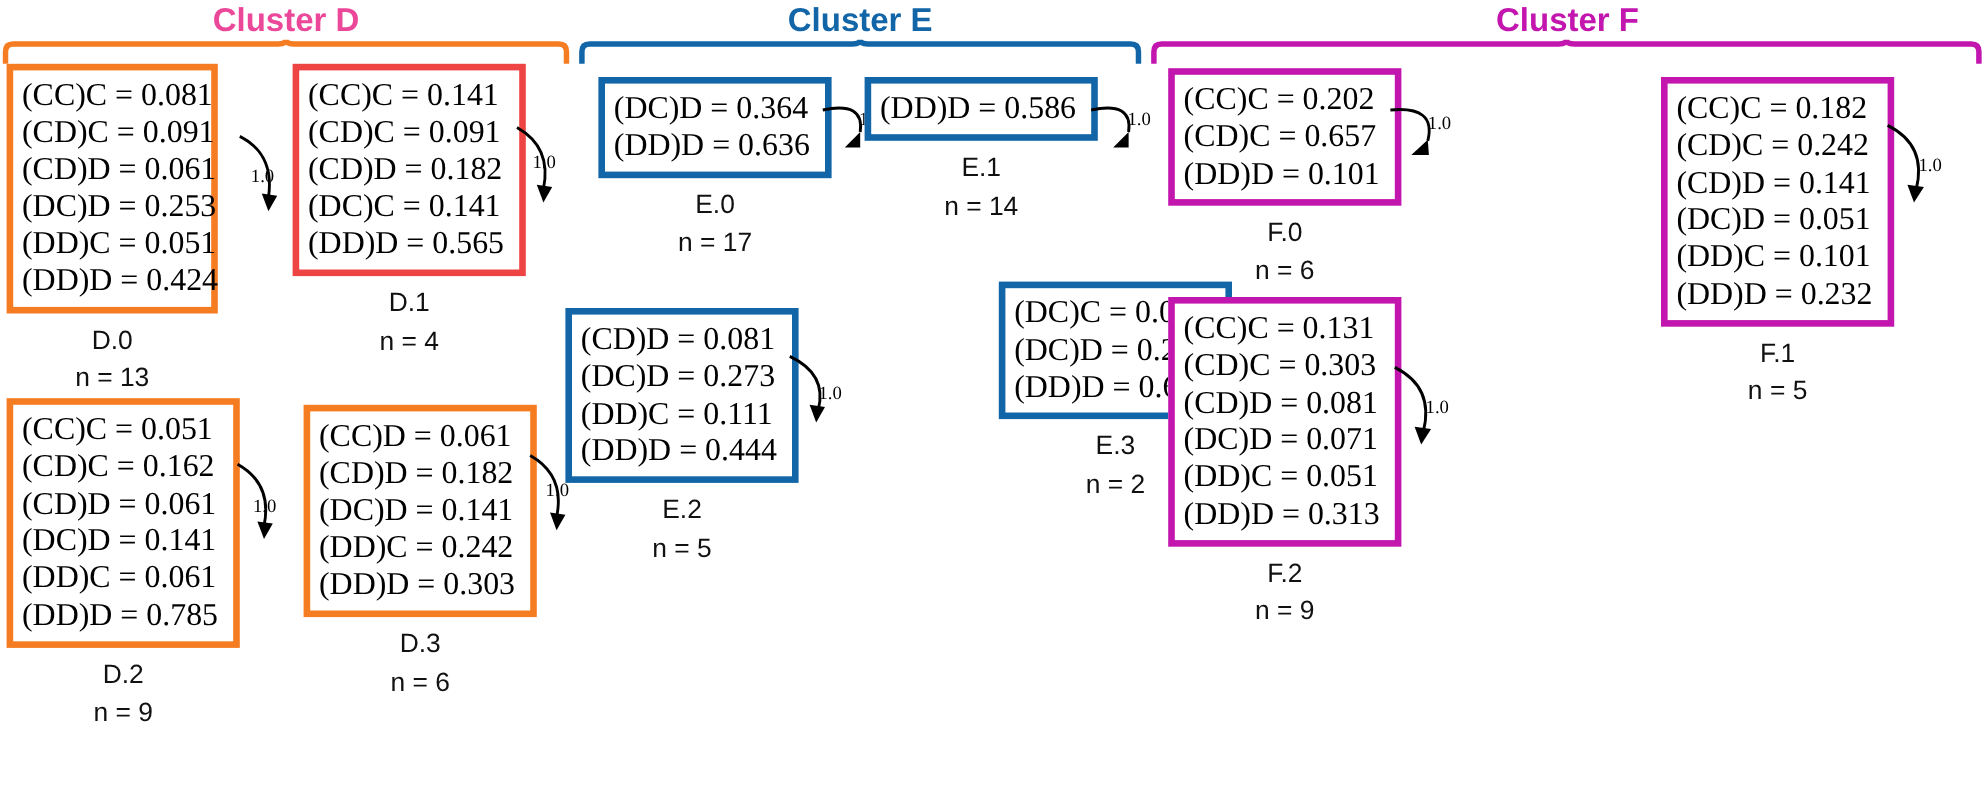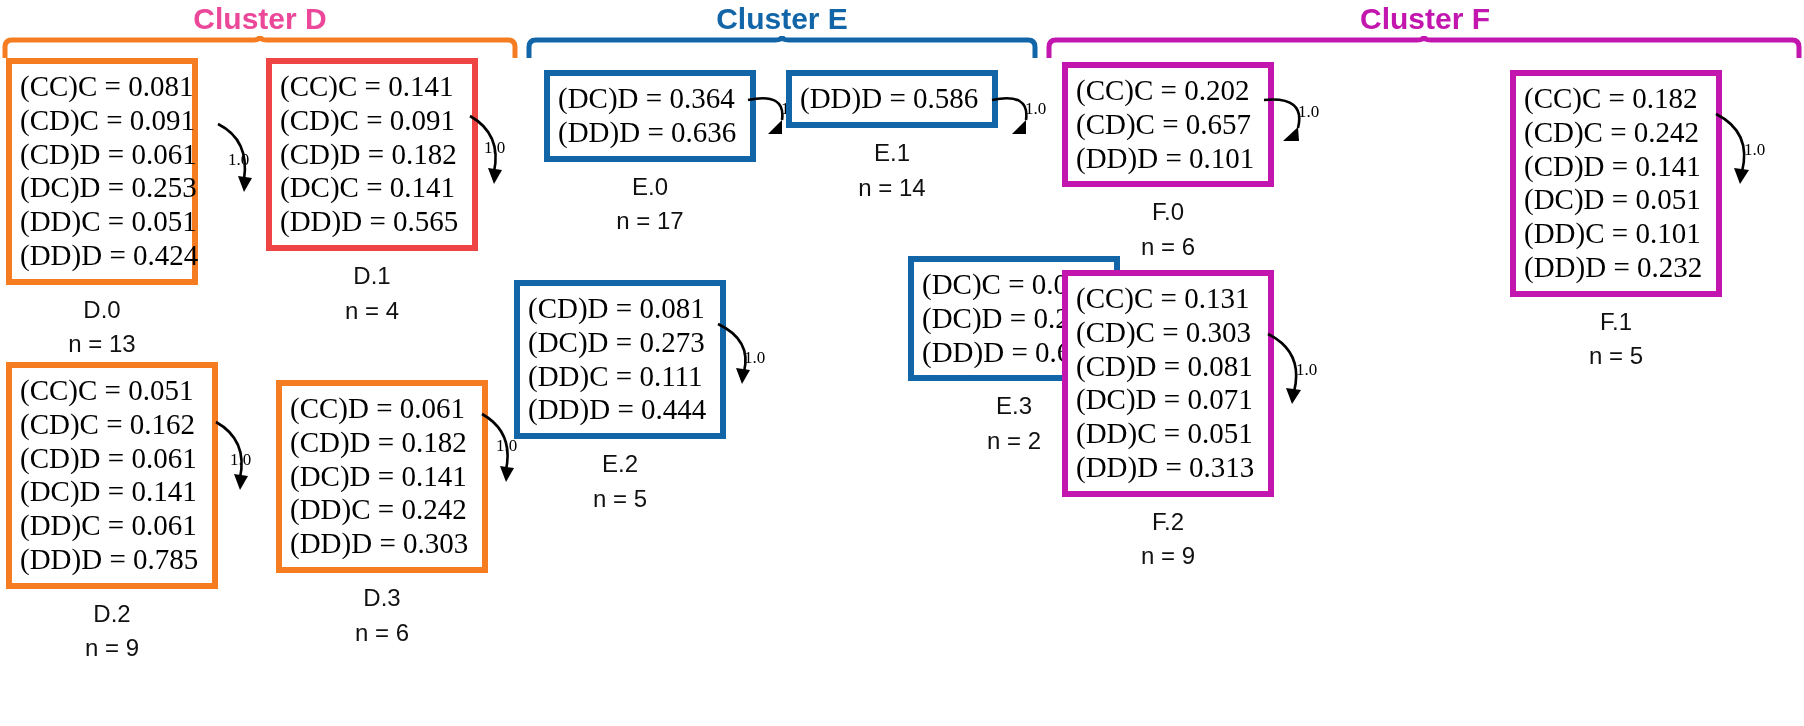--- a/index.html
+++ b/index.html
@@ -145,21 +145,21 @@
     </div>
   </div>
   <div class="selfloop" style="left:212px; top:418px;">
     <svg width="46" height="92" viewBox="0 0 46 92">
       <path d="M4,4 Q36,22 28,60" fill="none" stroke="#000" stroke-width="2.6"></path>
       <path d="M28,72 L22,56 L36,58 Z" fill="#000"></path>
     </svg>
   </div>
   <div class="loop-label" style="left:230px; top:450px;">1.0</div>
 
-  <div class="node" style="left:276px; top:380px;">
+  <div class="node" style="left:276px; top:368px;">
     <div class="node-box" style="border:6px solid #F57C20; width:212px;">
       <span class="node-line">(CC)D = 0.061</span>
       <span class="node-line">(CD)D = 0.182</span>
       <span class="node-line">(DC)D = 0.141</span>
       <span class="node-line">(DD)C = 0.242</span>
       <span class="node-line">(DD)D = 0.303</span>
     </div>
     <div class="node-caption">
       <span>D.3</span>
       <span class="cap-n">n = 6</span>

